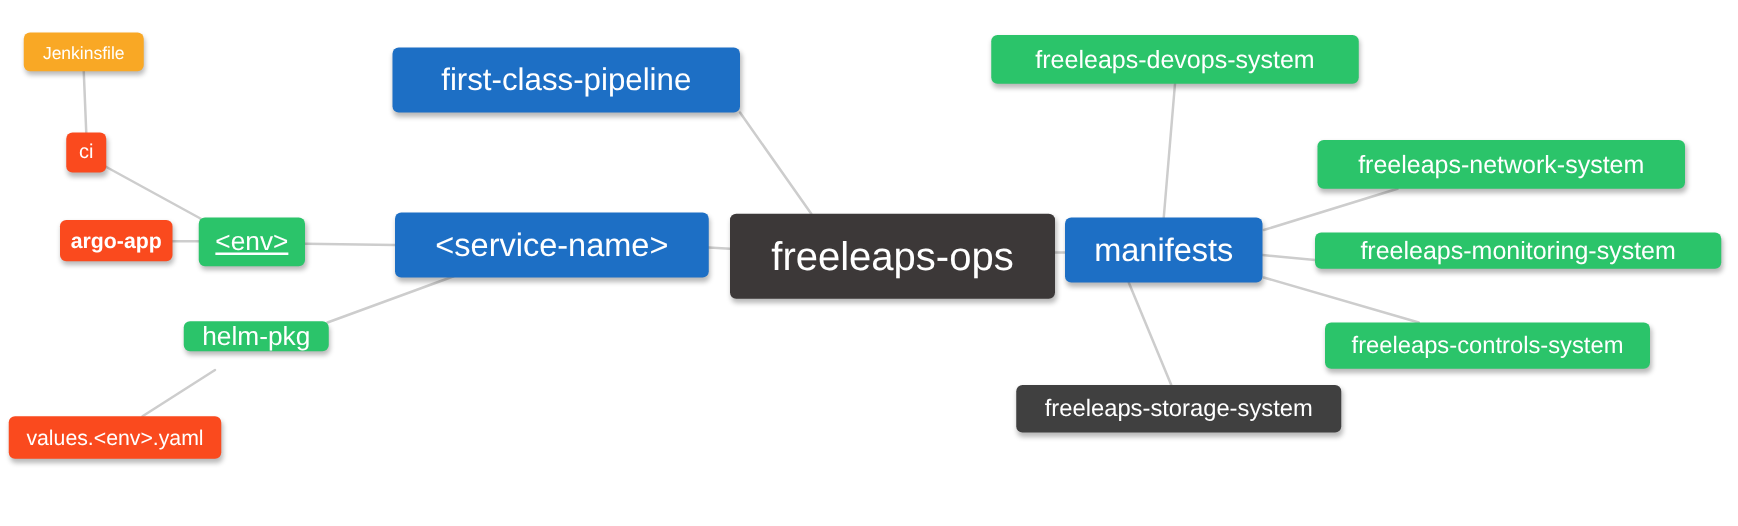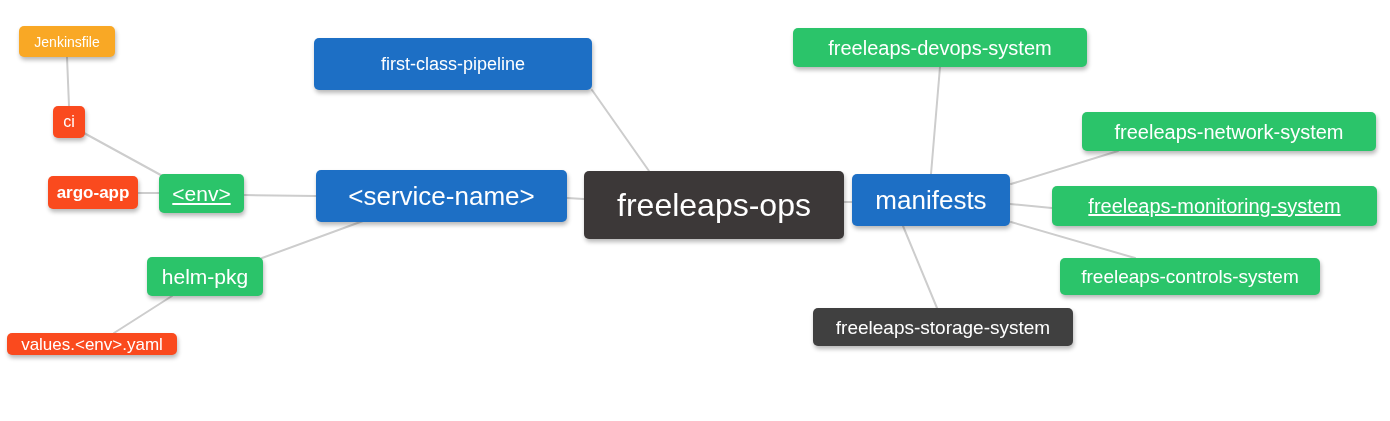--- a/index.html
+++ b/index.html
@@ -62,45 +62,45 @@
       </div>
       <div class="mm-node" style="left: 53px; top: 106px; width: 32px; height: 32px; font-size: 16px; background: rgb(250, 74, 30); color: rgb(255, 255, 255);">
         <span>ci</span>
       </div>
       <div class="mm-node" style="left: 48px; top: 176px; width: 90px; height: 33px; font-size: 17px; background: rgb(250, 74, 30); color: rgb(255, 255, 255); font-weight: bold;">
         <span>argo-app</span>
       </div>
       <div class="mm-node" style="left: 159px; top: 174px; width: 85px; height: 39px; font-size: 21px; background: rgb(43, 196, 106); color: rgb(255, 255, 255); text-decoration: underline;">
         <span>&lt;env&gt;</span>
       </div>
-      <div class="mm-node" style="left: 147px; top: 257px; width: 116px; height: 39px; font-size: 21px; background: rgb(43, 196, 106); color: rgb(255, 255, 255);">
+      <div class="mm-node" style="left: 147px; top: 257px; width: 116px; height: 24px; font-size: 21px; background: rgb(43, 196, 106); color: rgb(255, 255, 255);">
         <span>helm-pkg</span>
       </div>
-      <div class="mm-node" style="left: 7px; top: 333px; width: 170px; height: 22px; font-size: 17px; background: rgb(250, 74, 30); color: rgb(255, 255, 255);">
+      <div class="mm-node" style="left: 7px; top: 333px; width: 170px; height: 34px; font-size: 17px; background: rgb(250, 74, 30); color: rgb(255, 255, 255);">
         <span>values.&lt;env&gt;.yaml</span>
       </div>
-      <div class="mm-node" style="left: 314px; top: 38px; width: 278px; height: 52px; font-size: 18px; background: rgb(29, 111, 197); color: rgb(255, 255, 255);">
+      <div class="mm-node" style="left: 314px; top: 38px; width: 278px; height: 52px; font-size: 25px; background: rgb(29, 111, 197); color: rgb(255, 255, 255);">
         <span>first-class-pipeline</span>
       </div>
       <div class="mm-node" style="left: 316px; top: 170px; width: 251px; height: 52px; font-size: 26px; background: rgb(29, 111, 197); color: rgb(255, 255, 255);">
         <span>&lt;service-name&gt;</span>
       </div>
       <div class="mm-node" style="left: 584px; top: 171px; width: 260px; height: 68px; font-size: 32px; background: rgb(60, 56, 56); color: rgb(255, 255, 255);">
         <span>freeleaps-ops</span>
       </div>
       <div class="mm-node" style="left: 852px; top: 174px; width: 158px; height: 52px; font-size: 26px; background: rgb(29, 111, 197); color: rgb(255, 255, 255);">
         <span>manifests</span>
       </div>
       <div class="mm-node" style="left: 793px; top: 28px; width: 294px; height: 39px; font-size: 20px; background: rgb(43, 196, 106); color: rgb(255, 255, 255);">
         <span>freeleaps-devops-system</span>
       </div>
-      <div class="mm-node" style="left: 1054px; top: 112px; width: 294px; height: 39px; font-size: 20px; background: rgb(43, 196, 106); color: rgb(255, 255, 255); margin-left: 28px;">
+      <div class="mm-node" style="left: 1054px; top: 112px; width: 294px; height: 39px; font-size: 20px; background: rgb(43, 196, 106); color: rgb(255, 255, 255);">
         <span>freeleaps-network-system</span>
       </div>
-      <div class="mm-node" style="left: 1052px; top: 186px; width: 325px; height: 40px; font-size: 20px; background: rgb(43, 196, 106); color: rgb(255, 255, 255); text-decoration: underline;">
+      <div class="mm-node" style="left: 1052px; top: 186px; width: 325px; height: 29px; font-size: 20px; background: rgb(43, 196, 106); color: rgb(255, 255, 255);">
         <span>freeleaps-monitoring-system</span>
       </div>
       <div class="mm-node" style="left: 1060px; top: 258px; width: 260px; height: 37px; font-size: 19px; background: rgb(43, 196, 106); color: rgb(255, 255, 255); text-align: right;">
         <span>freeleaps-controls-system</span>
       </div>
       <div class="mm-node" style="left: 813px; top: 308px; width: 260px; height: 38px; font-size: 19px; background: #404040; color: rgb(255, 255, 255);">
         <span>freeleaps-storage-system</span>
       </div>
     </div>
 </div>

